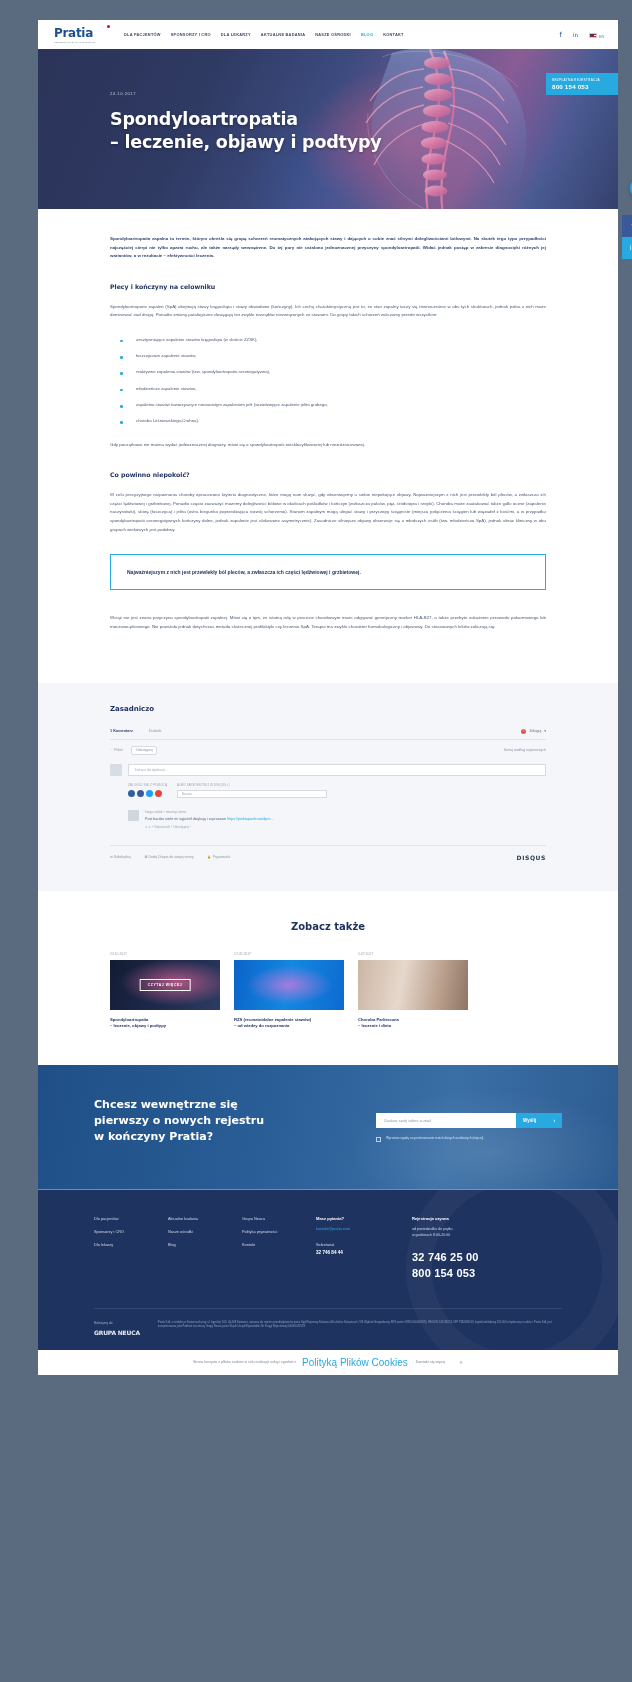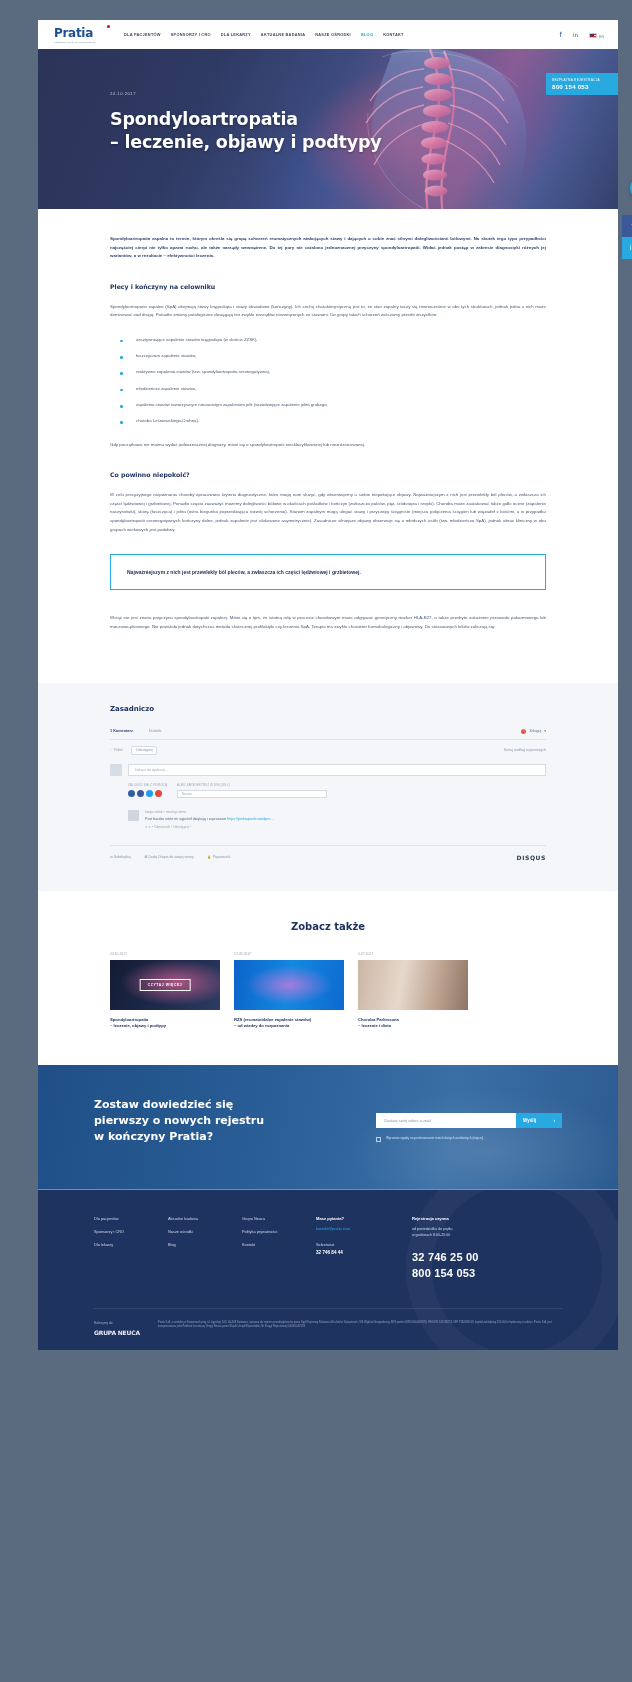--- a/index.html
+++ b/index.html
@@ -343,21 +343,21 @@
             <div>Choroba Parkinsona</div>
               <div>– leczenie i dieta</div>
           </div>
         </div>
       </div>
     </div>
 
     <div class="news">
       <div class="news-in">
         <h3>
-          <div>Zostaw dowiedzieć się</div>
+          <div>Chcesz wewnętrzne się</div>
           <div>pierwszy o nowych rejestru</div>
           <div>w kończyny Pratia?</div>
         </h3>
       </div>
       <div class="news-form">
         <div class="nf-row">
           <div class="nf-input">Zostaw swój adres e-mail</div>
           <div class="nf-btn">
             <span>Wyślij</span>
             <span>›</span>
@@ -408,15 +408,21 @@
       </div>
       <div class="f-bottom">
         <div class="f-partner">
           <div class="p1">Należymy do</div>
           <div class="p2">GRUPA NEUCA</div>
         </div>
         <div class="f-legal">Pratia S.A. z siedzibą w Katowicach przy ul. Ligockiej 103, 40-568 Katowice, wpisana do rejestru przedsiębiorców przez Sąd Rejonowy Katowice-Wschód w Katowicach, VIII Wydział Gospodarczy KRS pod nr KRS 0000418926, REGON 242138223, NIP 7382086113, kapitał zakładowy 250.000 zł opłacony w całości. Pratia S.A. jest zarejestrowana jako Podmiot Leczniczy Grupy Neuca przez Śląski Urząd Wojewódzki, Nr Księgi Rejestrowej 000000-82593.</div>
       </div>
     </div>
 
+    <div class="cookie">
+      <span>Strona korzysta z plików cookies w celu realizacji usług i zgodnie z</span>
+      <a href="#">Polityką Plików Cookies</a>
+      <span>. Dowiedz się więcej</span>
+      <span class="x">✕</span>
+    </div>
 
   </div>
 </div>
 
 </body></html>

